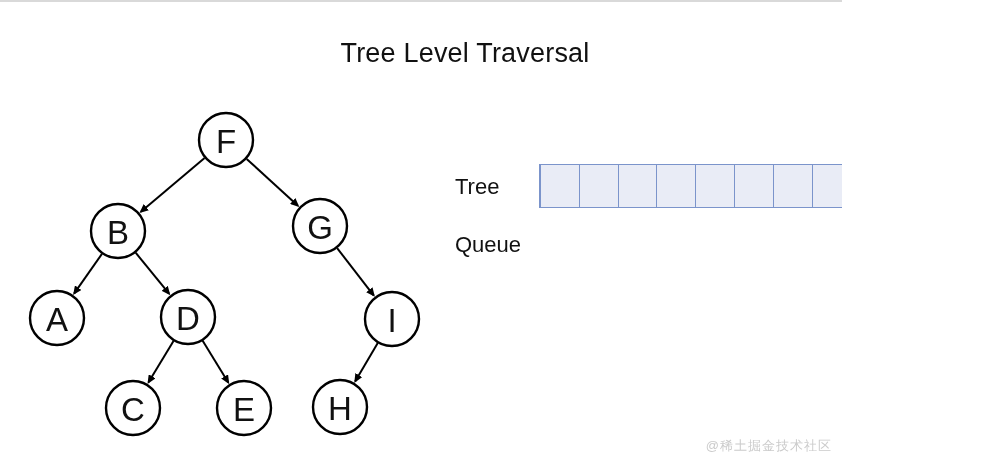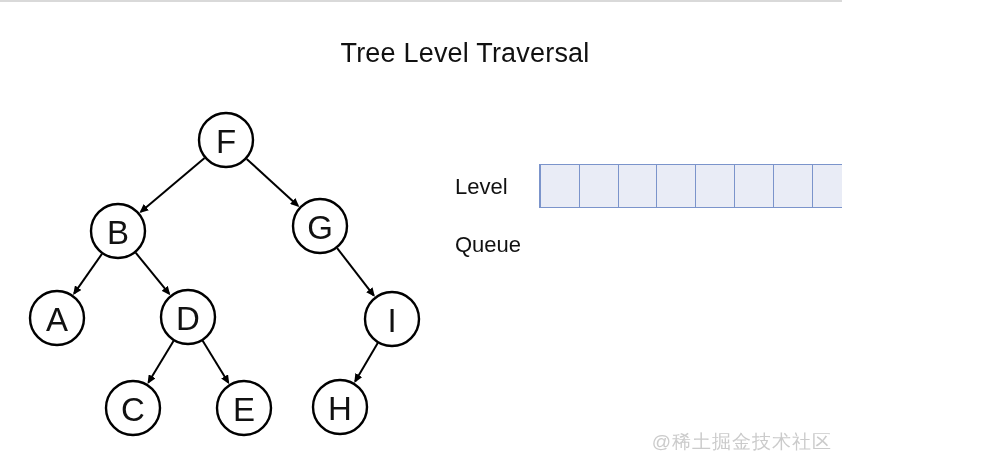--- a/index.html
+++ b/index.html
@@ -51,21 +51,21 @@
     justify-content:center;
     font-size:20px;
     color:#111111;
   }
   .queue-cells .queue-cell:first-child{ border-left-width:2px; }
   .queue-cells .queue-cell:last-child{ border-right-width:2px; margin-right:0; }
   .watermark{
     position:absolute;
     right:10px;
     bottom:8px;
-    font-size:19px;
+    font-size:13px;
     color:#cbcbcb;
     letter-spacing:1px;
   }
 </style>
 </head>
 <body>
 
 <div class="stage">
 
   <div class="page-title">Tree Level Traversal</div>
@@ -115,21 +115,21 @@
       <g>
         <circle cx="244" cy="406" r="27" fill="#ffffff" stroke="#000000" stroke-width="2.4"></circle>
         <text x="244" y="406" text-anchor="middle" dominant-baseline="central" dy="1" font-family="&quot;Liberation Sans&quot;, sans-serif" font-size="33" fill="#111111">E</text>
       </g>
       <g>
         <circle cx="340" cy="405" r="27" fill="#ffffff" stroke="#000000" stroke-width="2.4"></circle>
         <text x="340" y="405" text-anchor="middle" dominant-baseline="central" dy="1" font-family="&quot;Liberation Sans&quot;, sans-serif" font-size="33" fill="#111111">H</text>
       </g>
     </svg>
 
-  <div class="side-label queue-label">Level</div>
+  <div class="side-label queue-label">Tree</div>
 
   <div class="queue-cells">
       <div class="queue-cell"></div>
       <div class="queue-cell"></div>
       <div class="queue-cell"></div>
       <div class="queue-cell"></div>
       <div class="queue-cell"></div>
       <div class="queue-cell"></div>
       <div class="queue-cell"></div>
       <div class="queue-cell"></div>

